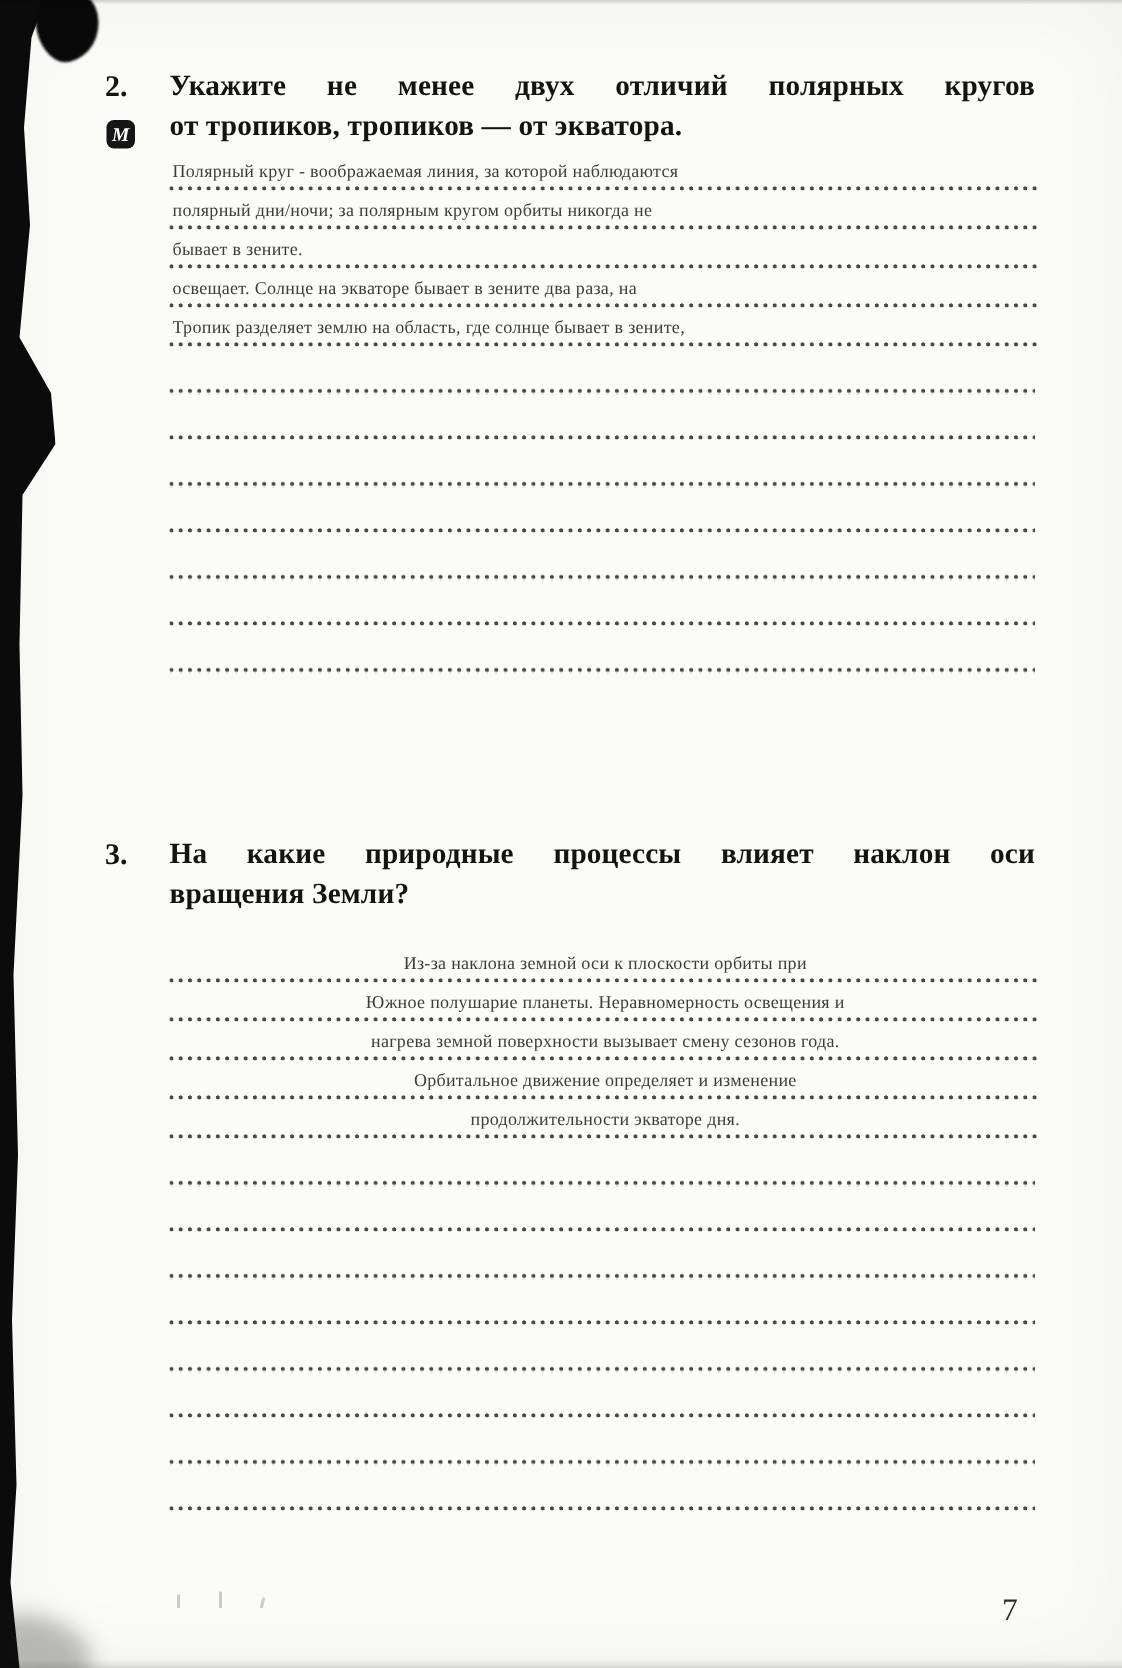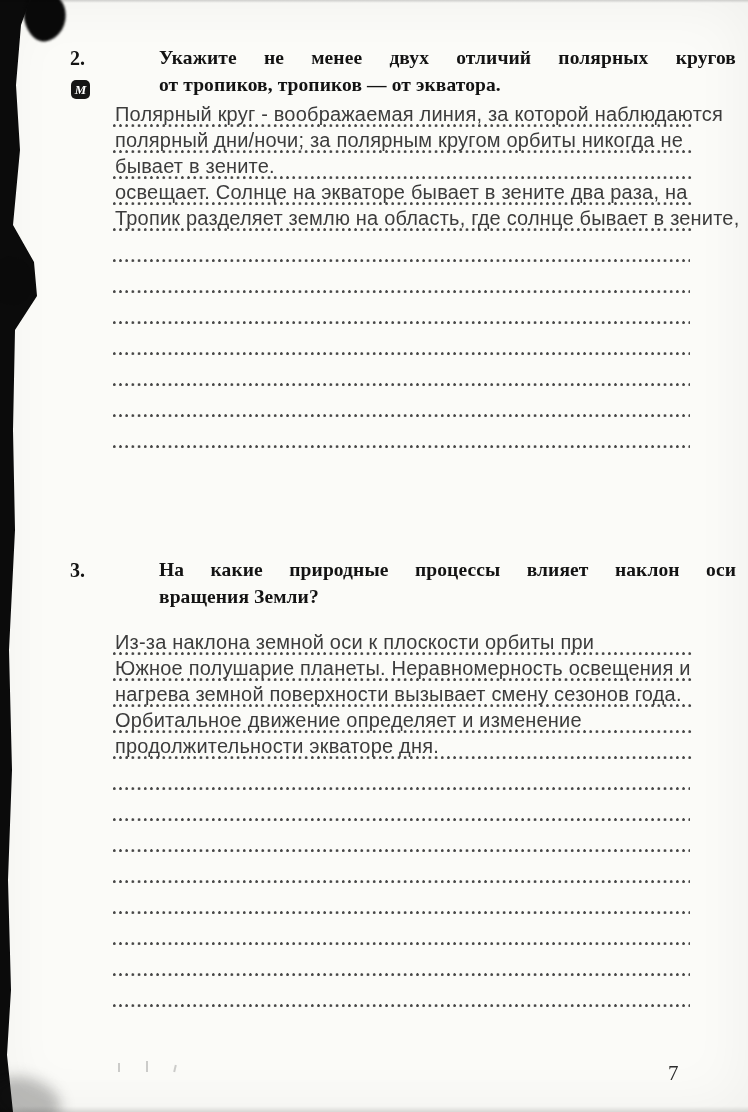--- a/index.html
+++ b/index.html
@@ -57,35 +57,35 @@
     font:bold 20px/27px "Liberation Serif",serif;color:#131313;
   }
   .q-badge{
     position:absolute;left:71px;top:36px;width:19px;height:19px;
     background:#151515;border-radius:5px;color:#ffffff;
     font:italic bold 13px/19px "Liberation Serif",serif;text-align:center;
   }
   .q-title{
     position:absolute;left:113px;top:0;width:577px;
     font:bold 19.5px/27px "Liberation Serif",serif;
-    color:#131313;letter-spacing:0.1px;margin-left:46px;
+    color:#131313;letter-spacing:0.1px;
   }
   .q-title-line{width:100%;}
   .just{text-align:justify;text-align-last:justify;}
   .answers{position:absolute;left:113px;width:577px;}
   #q2 .answers{top:58px;}
-  #q3 .answers{top:74px;}
+  #q3 .answers{top:74px;text-align:center;}
   .ans-line{
     position:relative;width:100%;
     background-image:radial-gradient(circle at 1.3px 1.6px,#474747 1.15px,rgba(0,0,0,0) 1.55px);
     background-size:6.2px 4px;
     background-repeat:repeat-x;
     background-position:0 100%;
-    font-family:Liberation Sans, sans-serif;
-    font-size:20px;color:#3c3c3c;
+    font-family:Liberation Serif, serif;
+    font-size:12px;color:#3c3c3c;
     letter-spacing:0.2px;white-space:nowrap;
   }
   .ans-line.filled{height:26px;line-height:25px;padding-left:2px;}
   .ans-line.blank{height:31px;}
   .page-number{
     position:absolute;left:668px;top:1060px;
     font:21px/27px "Liberation Serif",serif;color:#2b2b2b;
   }
 </style>
 </head>

